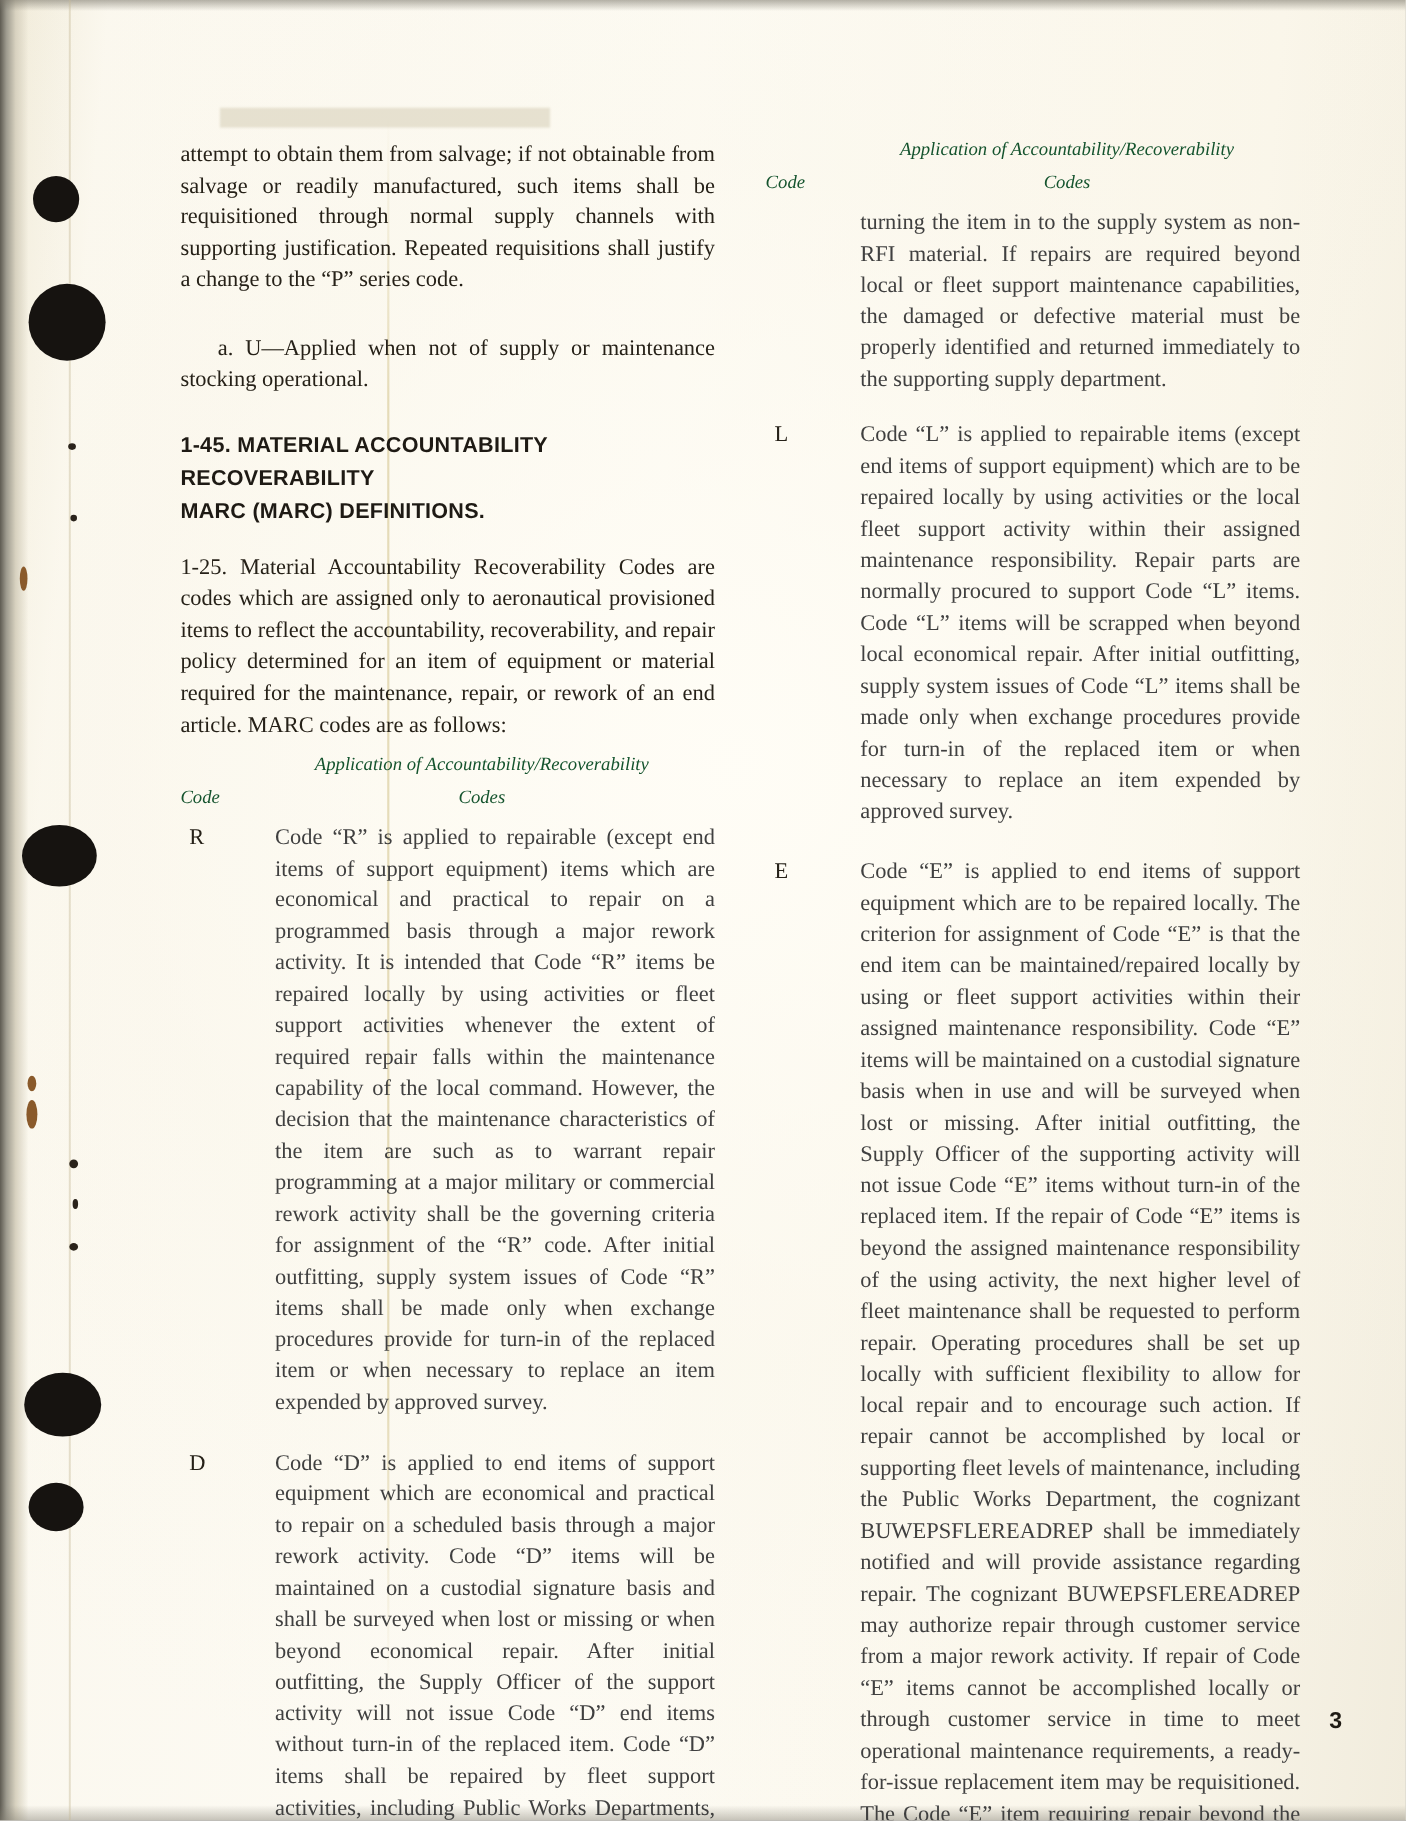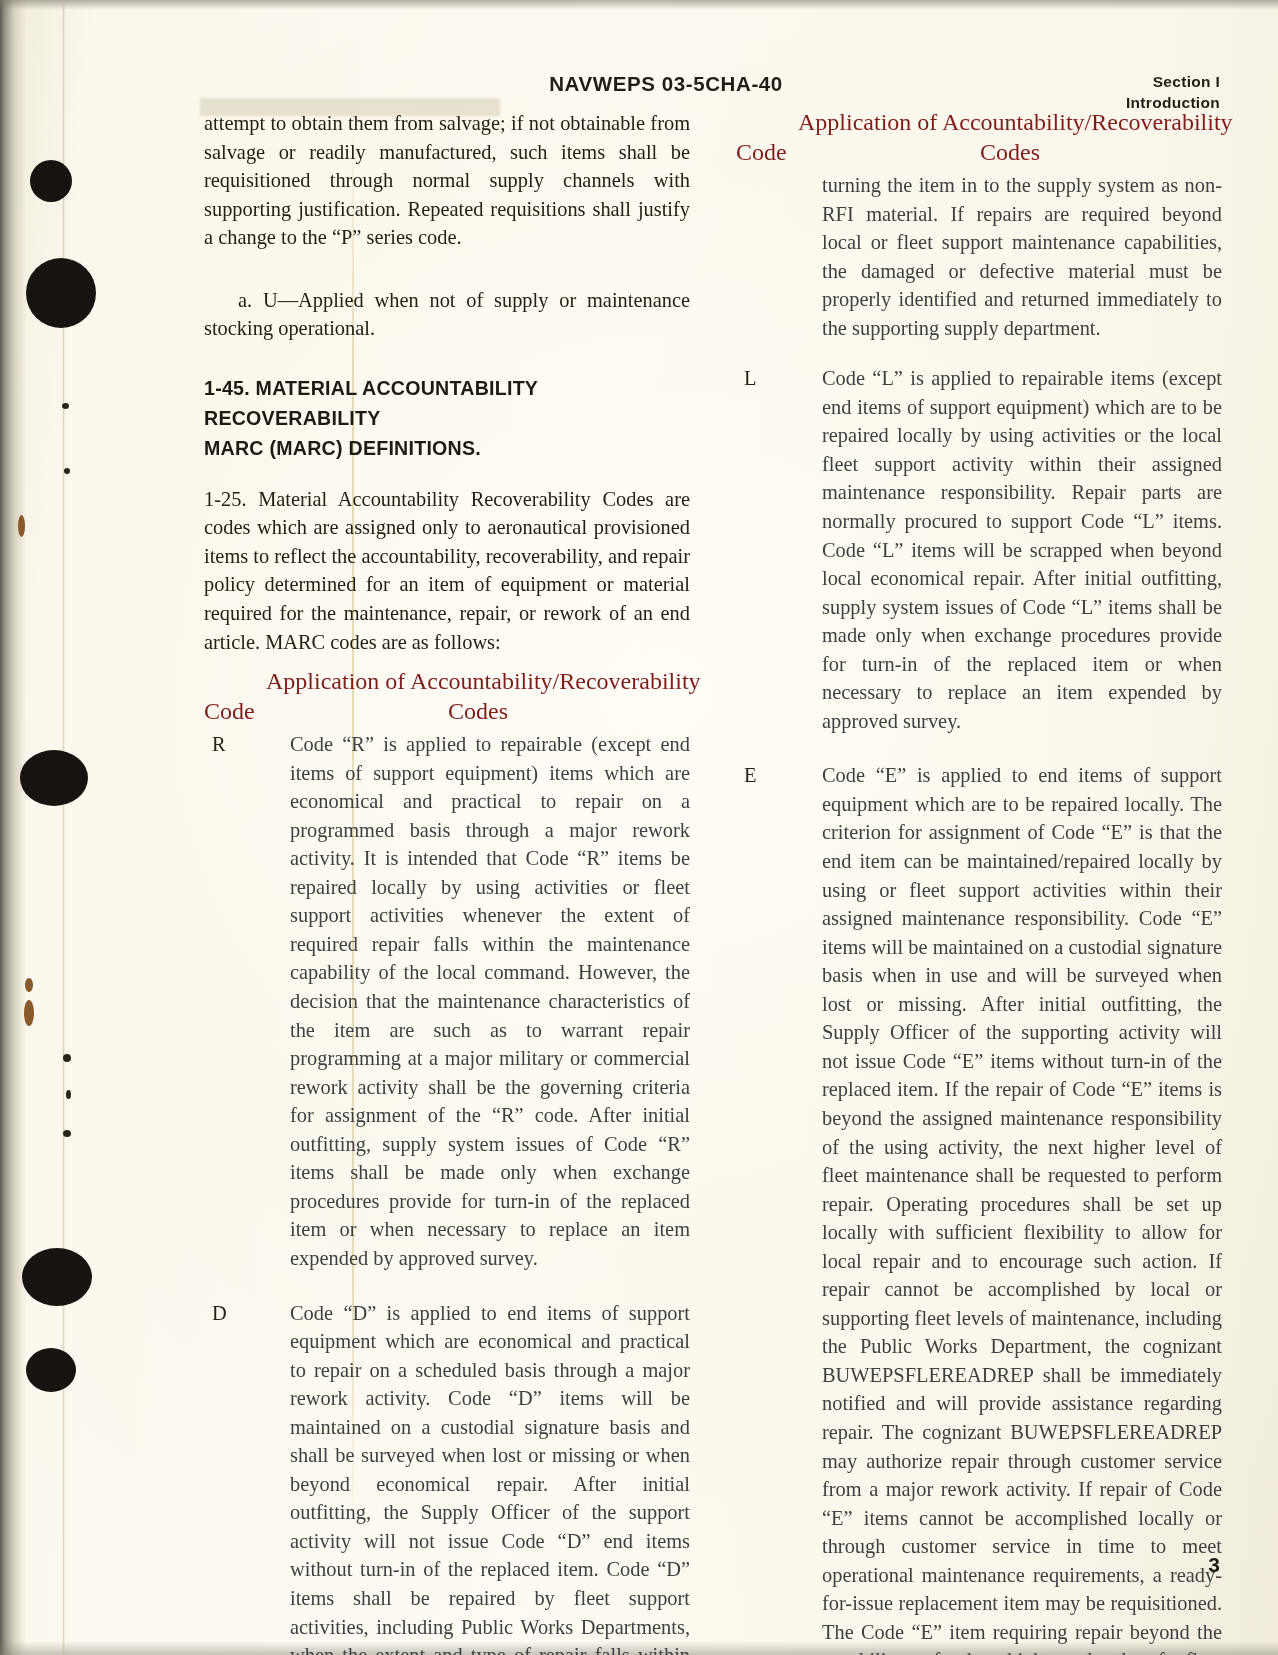--- a/index.html
+++ b/index.html
@@ -101,25 +101,24 @@
     font-weight: bold;
     font-size: 15.5px;
     line-height: 1.33;
     letter-spacing: 0.3px;
     color: #221e17;
   }
 
   
   .columns {
     position: absolute;
-    top: 109px;
+    top: 126px;
     left: 164px;
     width: 1018px;
     height: 1320px;
-    margin-left: 40px;
   }
   .col {
     position: absolute;
     top: 0;
     width: 486px;
   }
   .col-left  { left: 0; }
   .col-right { left: 532px; }
 
   p.body, div.body {
@@ -144,22 +143,23 @@
     font-size: 19.6px;
     line-height: 30px;
     letter-spacing: 0.25px;
     color: #1e1a14;
   }
 
   
   .code-head {
     position: relative;
     height: 62px;
-    font-size: 24px;
-    color: #7f1d1d;
+    font-style: italic;
+    font-size: 17px;
+    color: #14532d;
   }
   .code-head .ch-title {
     position: absolute;
     left: 62px;
     right: 0;
     top: 0;
     text-align: center;
     white-space: nowrap;
   }
   .code-head .ch-code {
@@ -238,27 +238,20 @@
 
   <div class="speck rust" style="left:18px; top:515px; width:7px;  height:22px;"></div>
   <div class="speck rust" style="left:25px; top:978px; width:8px;  height:14px;"></div>
   <div class="speck rust" style="left:24px; top:1000px; width:10px; height:26px;"></div>
   <div class="speck" style="left:63px; top:1054px; width:8px;  height:8px;"></div>
   <div class="speck" style="left:66px; top:1090px; width:5px;  height:9px;"></div>
   <div class="speck" style="left:63px; top:1130px; width:8px;  height:7px;"></div>
   <div class="speck" style="left:62px; top:403px;  width:7px;  height:6px;"></div>
   <div class="speck" style="left:64px; top:468px;  width:6px;  height:6px;"></div>
 
-  <div class="runhead">
-    <div class="runhead-center">NAVWEPS 03-5CHA-40</div>
-    <div class="runhead-right">
-      <div>Section I</div>
-      <div>Introduction</div>
-    </div>
-  </div>
 
   <div class="columns">
 
     <div class="col col-left">
 
       <p class="body">attempt to obtain them from salvage; if not obtainable from salvage or readily manufactured, such items shall be requisitioned through normal supply channels with supporting justification. Repeated requisitions shall justify a change to the “P” series code.</p>
 
       <div class="gap-md"></div>
 
 

